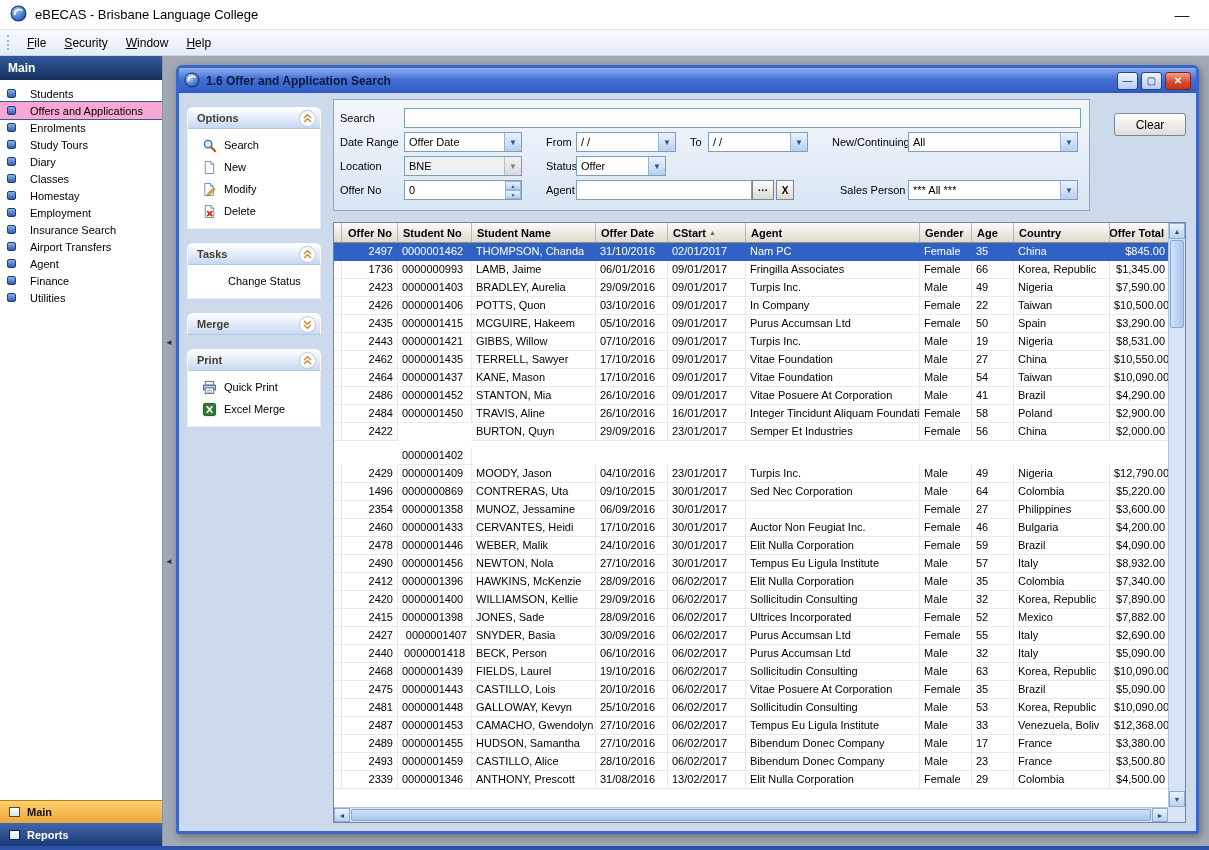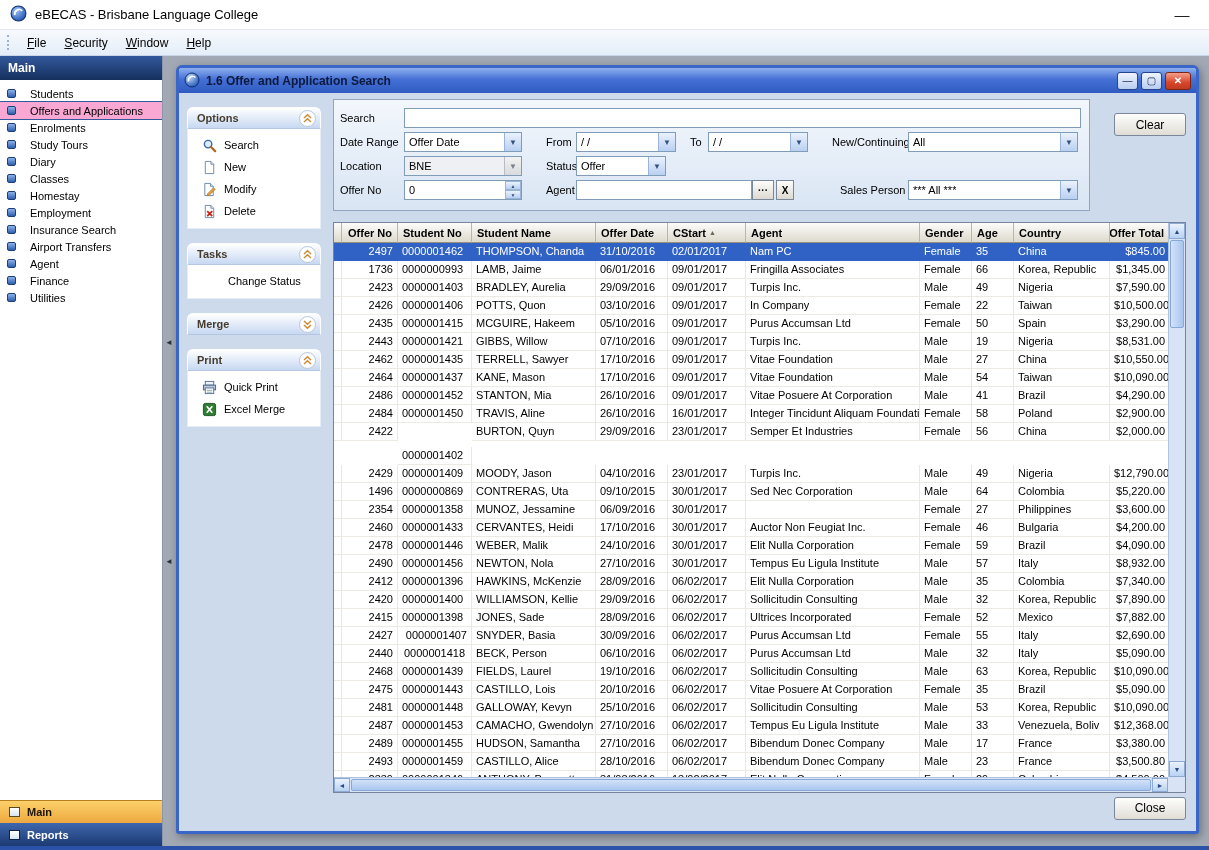--- a/index.html
+++ b/index.html
@@ -830,22 +830,19 @@
             <div class="sb-btn bottom">▼</div>
           </div>
           <div class="hscroll">
             <div class="hsb-btn">◄</div>
             <div class="h-thumb"></div>
             <div class="hsb-btn">►</div>
           </div>
           <div class="sb-corner"></div>
         </div>
 
-        <div class="bottom-row">
-          <button class="btn">Close</button>
-        </div>
       </div>
 
     </div>
   </div>
 </div>
 
 <div class="bottom-edge"></div>
 
 </body></html>

